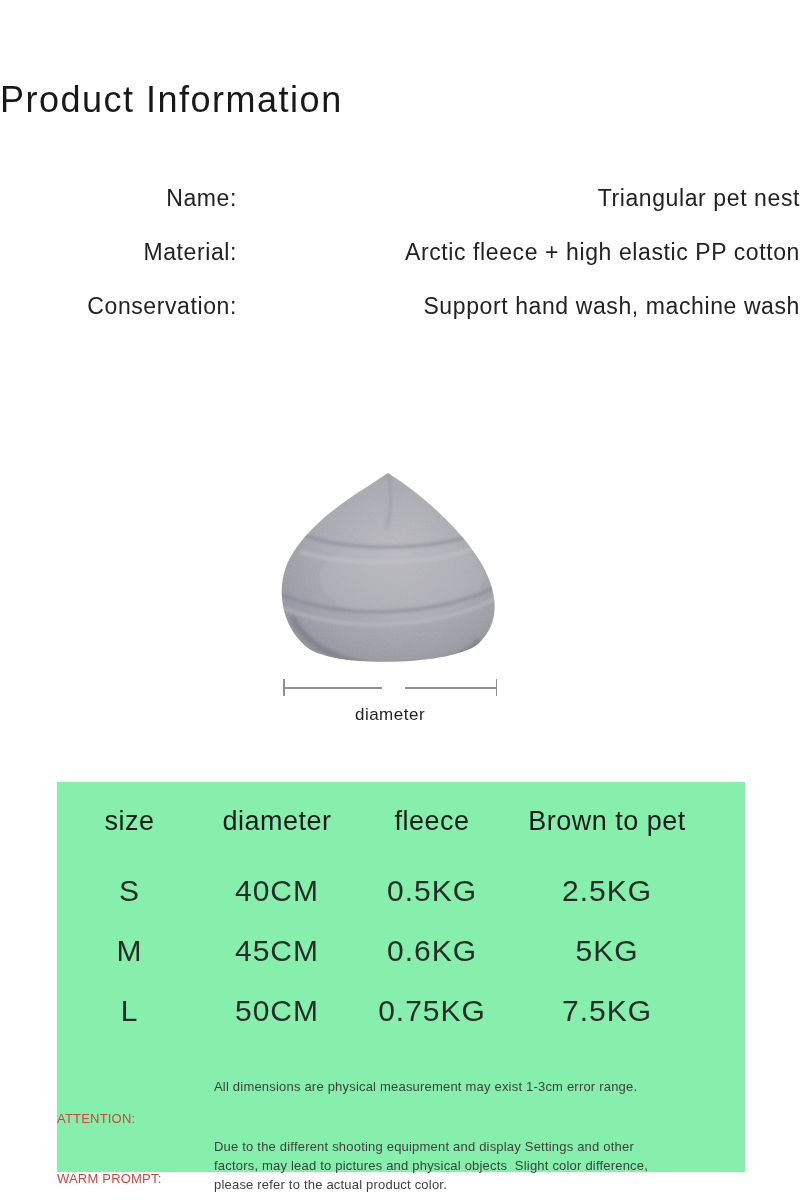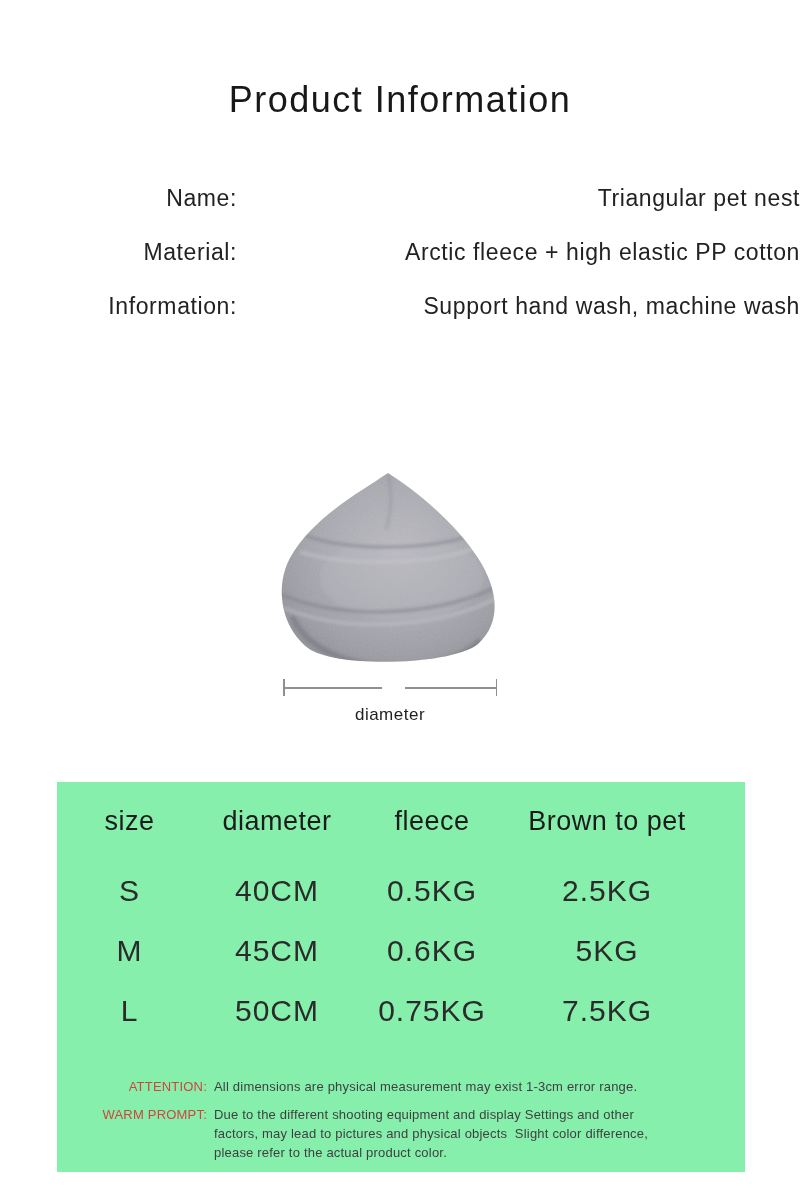--- a/index.html
+++ b/index.html
@@ -14,21 +14,21 @@
     color: #1f1f1f;
     overflow: hidden;
   }
 
   
   .title {
     position: absolute;
     top: 78px;
     left: 0;
     width: 800px;
-    text-align: center;
+    text-align: left;
     font-size: 36px;
     line-height: 44px;
     font-weight: 400;
     letter-spacing: 1.5px;
     color: #181818;
   }
 
   
   .specs {
     position: absolute;
@@ -117,23 +117,23 @@
   .note-row {
     display: grid;
     grid-template-columns: 150px 1fr;
     column-gap: 7px;
     font-size: 13px;
     line-height: 19px;
     letter-spacing: 0.2px;
     margin-bottom: 9px;
   }
   .note-label {
-    text-align: right;
     color: #cf453f;
     white-space: nowrap;
+    margin-top: 32px;
   }
   .note-text {
     color: #3f3f3f;
     white-space: pre-wrap;
   }
 </style>
 </head>
 <body>
 
 <div class="page">
@@ -143,21 +143,21 @@
   <div class="specs">
     <div class="spec-row">
       <div class="spec-label">Name:</div>
       <div class="spec-value">Triangular pet nest</div>
     </div>
     <div class="spec-row">
       <div class="spec-label">Material:</div>
       <div class="spec-value">Arctic fleece + high elastic PP cotton</div>
     </div>
     <div class="spec-row">
-      <div class="spec-label">Information:</div>
+      <div class="spec-label">Conservation:</div>
       <div class="spec-value">Support hand wash, machine wash</div>
     </div>
   </div>
 
   <svg class="nest-svg" viewBox="0 0 236 206" xmlns="http://www.w3.org/2000/svg">
     <defs>
       <radialGradient id="ng" cx="0.55" cy="0.42" r="0.78">
         <stop offset="0" stop-color="#bcbcc2"></stop>
         <stop offset="0.45" stop-color="#ababb3"></stop>
         <stop offset="0.7" stop-color="#9d9da5"></stop>

